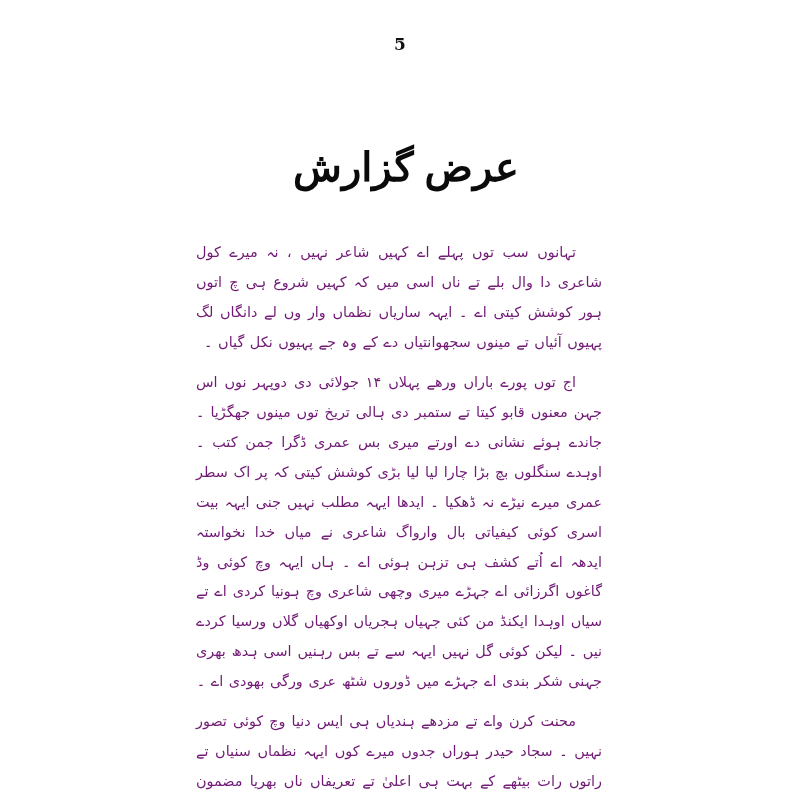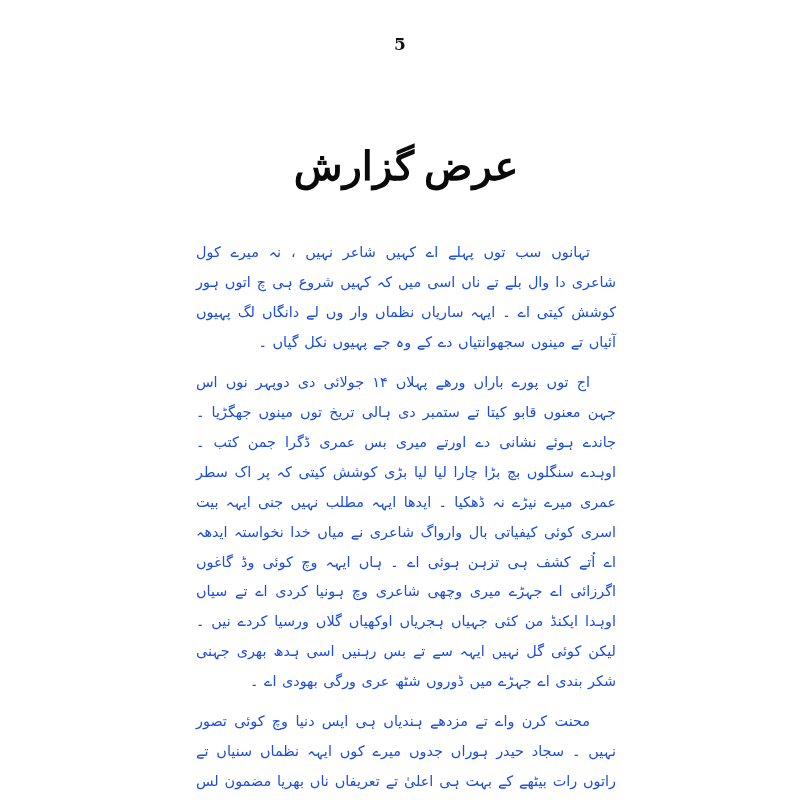--- a/index.html
+++ b/index.html
@@ -33,39 +33,39 @@
     color: #111111;
     letter-spacing: 0;
   }
   .content {
     position: absolute;
     top: 140px;
     left: 196px;
     width: 420px;
   }
   .doc-title {
-    font-family: Liberation Serif, serif;
+    font-family: Liberation Sans, sans-serif;
     direction: rtl;
     text-align: center;
     font-size: 40px;
     font-weight: bold;
     line-height: 1.35;
     color: #0a0a0a;
     margin: 0 0 44px 0;
     letter-spacing: 1px;
   }
   .body-text {
     direction: rtl;
     text-align: justify;
     text-align-last: right;
     font-family: "DejaVu Sans", sans-serif;
     font-size: 14.4px;
     line-height: 2.08;
-    color: #1d4ed8;
-    margin: 0 0 10px 0;
+    color: #701a75;
+    margin: 0 14px 10px 0;
     word-spacing: 1px;
   }
   .body-text.indent {
     text-indent: 26px;
   }
   .body-text.last {
     margin-bottom: 0;
   }
 </style>
 </head>

